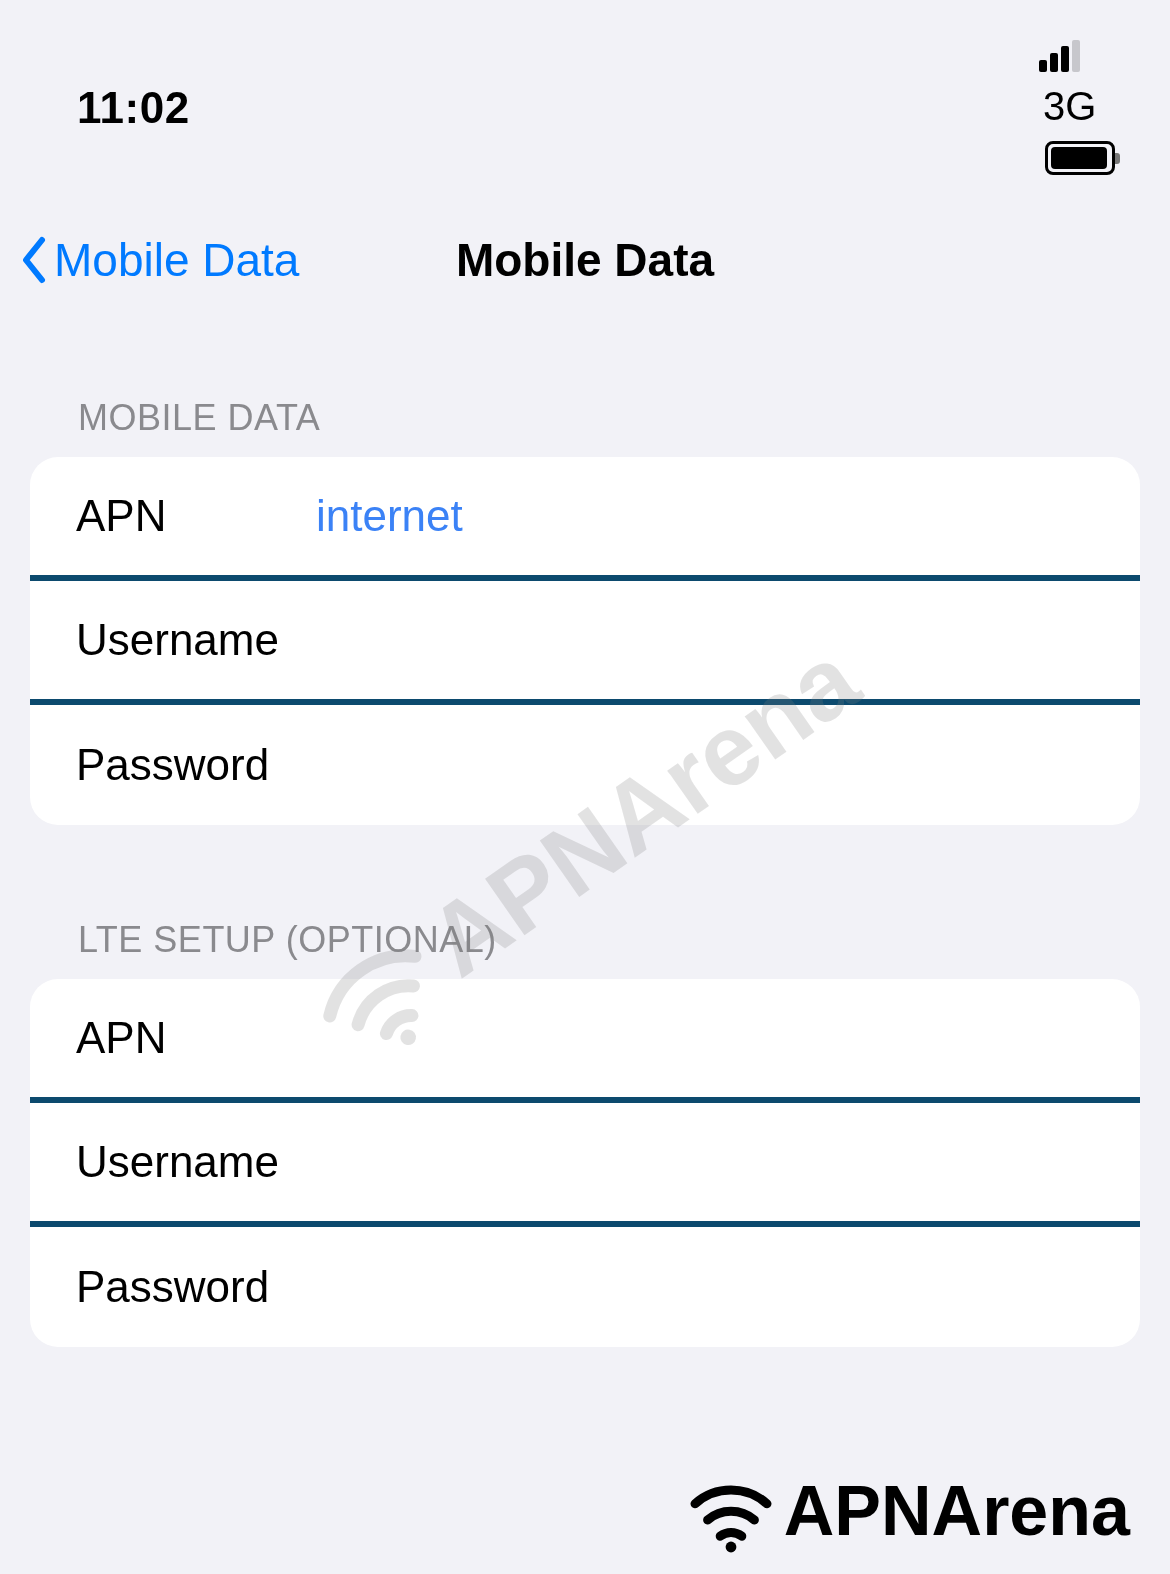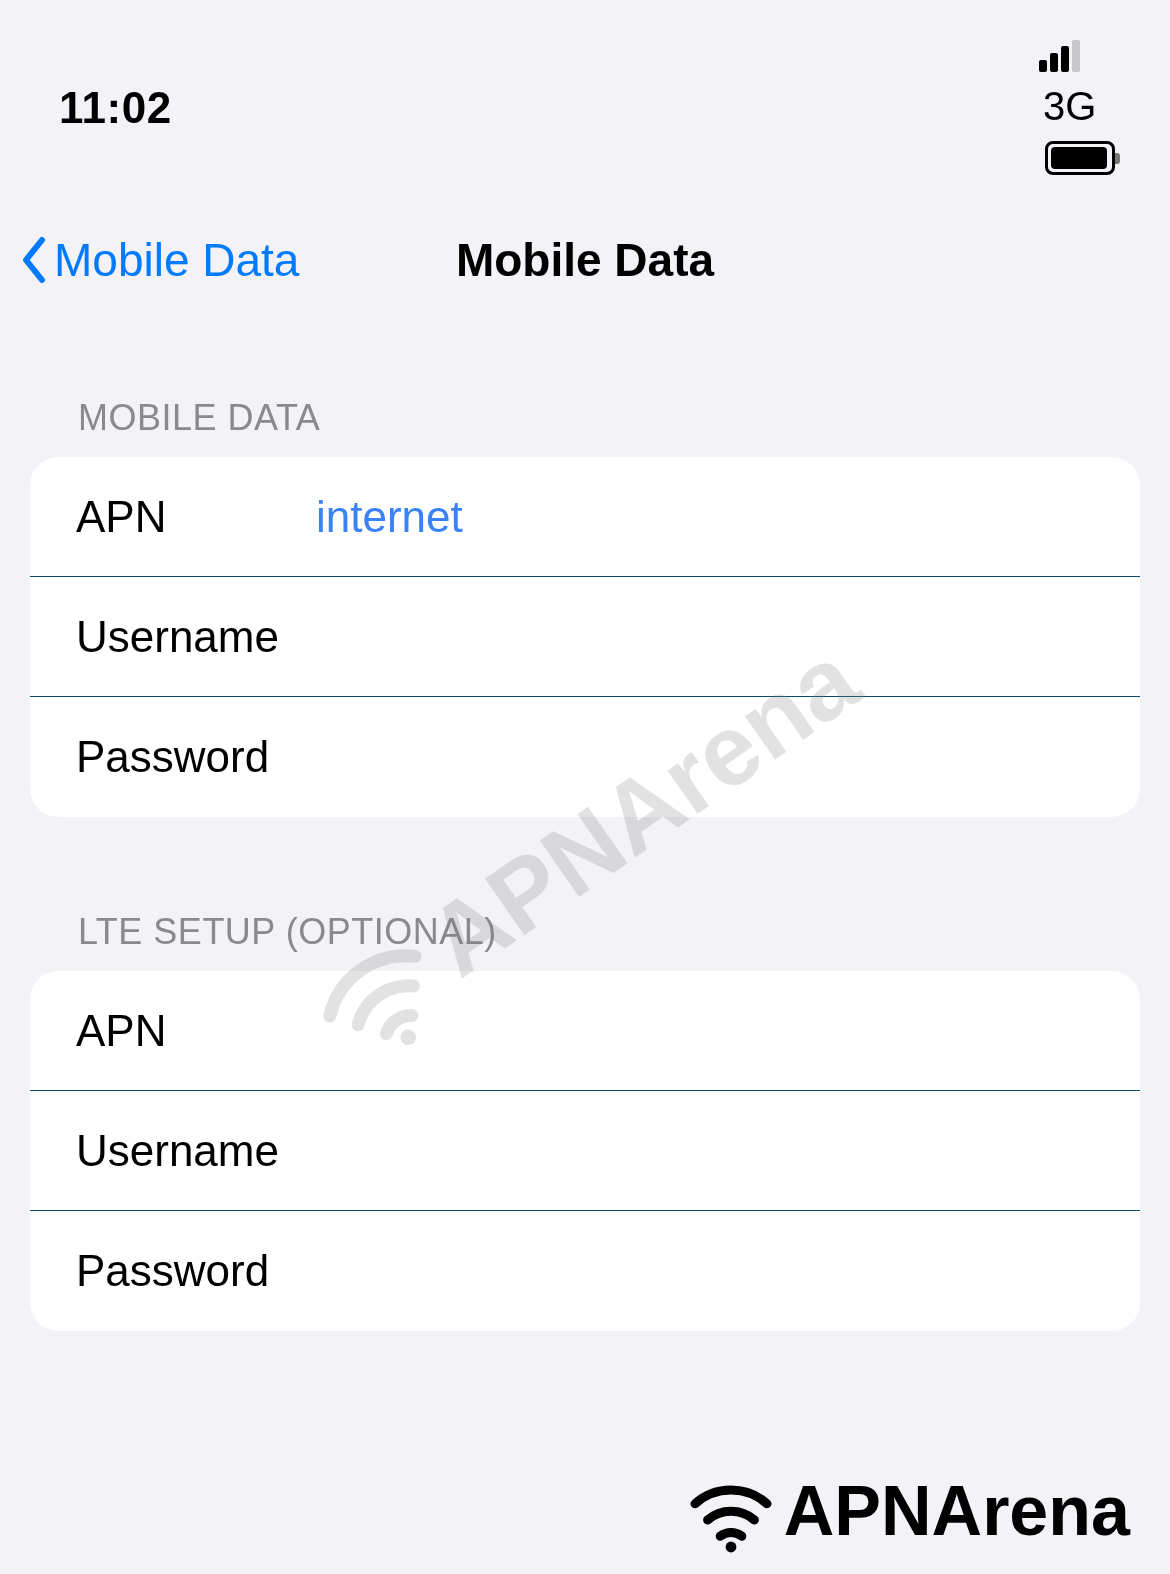--- a/index.html
+++ b/index.html
@@ -13,21 +13,21 @@
       height: 1574px;
       background: #f2f2f7;
       font-family: -apple-system, BlinkMacSystemFont, "SF Pro Text", "Helvetica Neue", Arial, sans-serif;
       position: relative;
       overflow: hidden;
     }
     .status-bar {
       display: flex;
       justify-content: space-between;
       align-items: center;
-      padding: 40px 55px 30px 59px;
+      padding: 40px 55px 30px 77px;
     }
     .status-time {
       font-size: 44px;
       font-weight: 600;
       color: #000;
       letter-spacing: 0.5px;
     }
     .status-right {
       display: flex;
       align-items: flex-start;
@@ -129,21 +129,21 @@
     .section-group {
       background: #fff;
       border-radius: 28px;
       overflow: hidden;
       margin-bottom: 94px;
     }
     .field-row {
       display: flex;
       align-items: center;
       padding: 34px 46px;
-      border-bottom: 1px solid #0c4a6e;
+      border-bottom: 6px solid #0c4a6e;
       min-height: 120px;
     }
     .field-row:last-child {
       border-bottom: none;
     }
     .field-label {
       font-size: 44px;
       font-weight: 400;
       color: #000;
       width: 240px;

